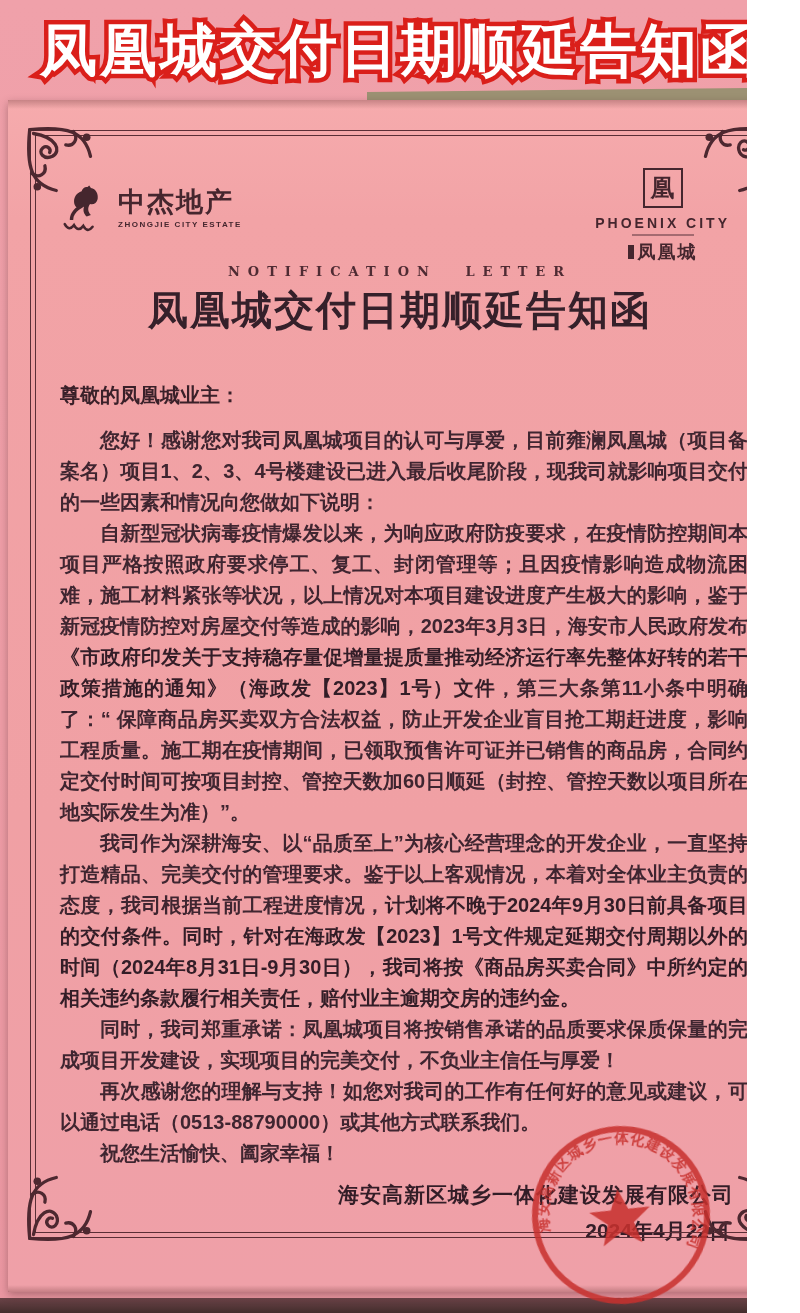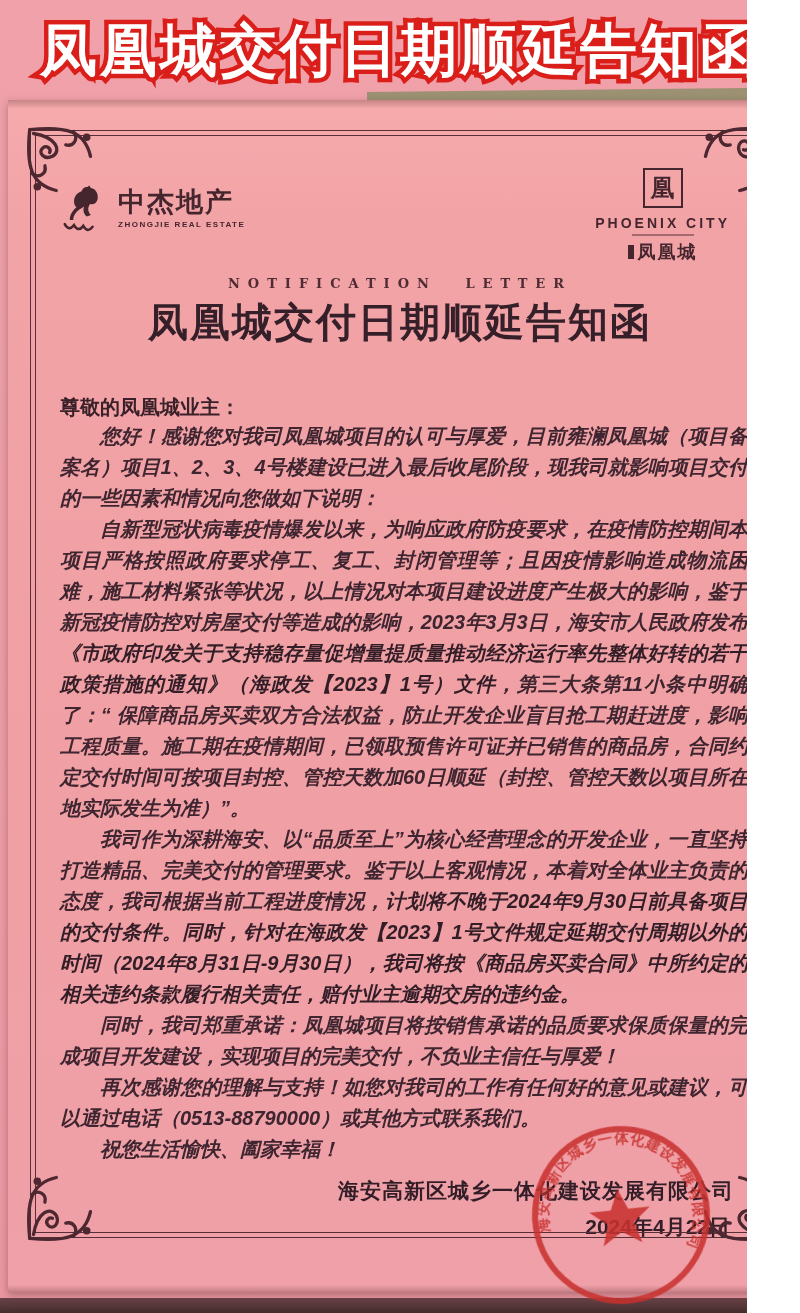--- a/index.html
+++ b/index.html
@@ -45,28 +45,28 @@
   .emblem{display:inline-flex;align-items:center;justify-content:center;
     width:36px;height:36px;border:2px solid #45262e;font-family:"DejaVu Serif",serif;
     font-size:24px;font-weight:700;}
   .proj-en{font-family:Liberation Sans, sans-serif;font-size:14px;font-weight:700;
     letter-spacing:3px;margin-top:7px;}
   .proj-rule{width:62px;height:2px;background:rgba(69,38,46,.45);margin:3px auto 4px;}
   .proj-cn{font-size:18px;font-weight:800;letter-spacing:2px;}
   .proj-cn .tick{display:inline-block;width:6px;height:14px;background:#45262e;
     margin-right:4px;vertical-align:-1px;}
   
-  .eyebrow{text-align:center;margin-top:12px;font-family:"DejaVu Serif",serif;
+  .eyebrow{text-align:center;font-family:"DejaVu Serif",serif;
     font-size:13px;font-weight:700;letter-spacing:8px;word-spacing:16px;color:#4f2b33;}
   .letter-title{text-align:center;margin-top:4px;font-family:"DejaVu Serif",serif;
     font-size:40px;font-weight:700;letter-spacing:2px;color:#35202a;}
   
   .salutation{margin:44px 44px 0 52px;font-size:20px;font-weight:700;color:#3a2029;}
-  .letter-body{margin:0 44px 0 52px;font-size:20px;line-height:31px;font-weight:600;
-    text-align:justify;color:#3f2530;font-style:italic;}
+  .letter-body{margin:16px 44px 0 52px;font-size:20px;line-height:31px;font-weight:600;
+    text-align:justify;color:#3f2530;}
   .letter-body p{margin:0;text-indent:2em;}
   .letter-body .b{font-weight:800;color:#331d27;}
   
   .signature{margin:12px 58px 0 0;text-align:right;color:#331d27;}
   .sig-company{font-size:21px;font-weight:800;letter-spacing:1px;}
   .sig-date{font-size:21px;font-weight:800;margin-top:8px;margin-right:4px;}
   
   .seal{position:absolute;left:520px;top:1022px;width:186px;height:186px;z-index:4;
     opacity:.86;filter:blur(.4px);transform:rotate(8deg);}
 </style>
@@ -115,21 +115,21 @@
     </div>
 
     <div class="letterhead">
       <div class="dev-logo">
         <svg class="horse" viewBox="0 0 64 64">
           <path fill="currentColor" d="M34 6c-3 0-5 2-6 5c-6 2-9 7-9 12c0 3 1 5 3 7c-5 4-8 9-8 15l4 0c0-5 3-9 7-12l6-4c-2 5 0 9 3 12l5-2c-4-4-4-9-1-13c4 1 8-1 9-6c1-6-2-12-8-13l-2-3c-1 1-2 2-3 2z"></path>
           <path fill="none" stroke="currentColor" stroke-width="3" stroke-linecap="round" d="M8 50 q5 9 11 1 q5 9 11 1 q5 9 11 1"></path>
         </svg>
         <div>
           <div class="dev-name">中杰地产</div>
-          <div class="dev-sub">ZHONGJIE REAL ESTATE</div>
+          <div class="dev-sub">ZHONGJIE CITY ESTATE</div>
         </div>
       </div>
       <div class="proj-logo">
         <div class="emblem">凰</div>
         <div class="proj-en">PHOENIX CITY</div>
         <div class="proj-rule"></div>
         <div class="proj-cn"><span class="tick"></span><span>凤凰城</span></div>
       </div>
     </div>
 

